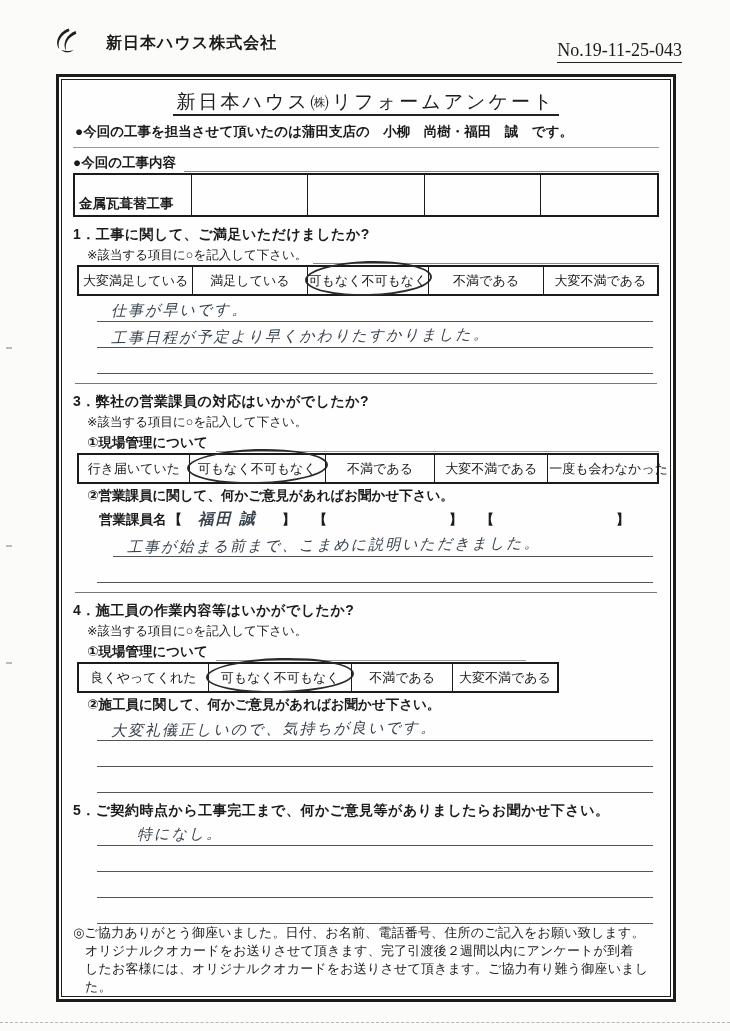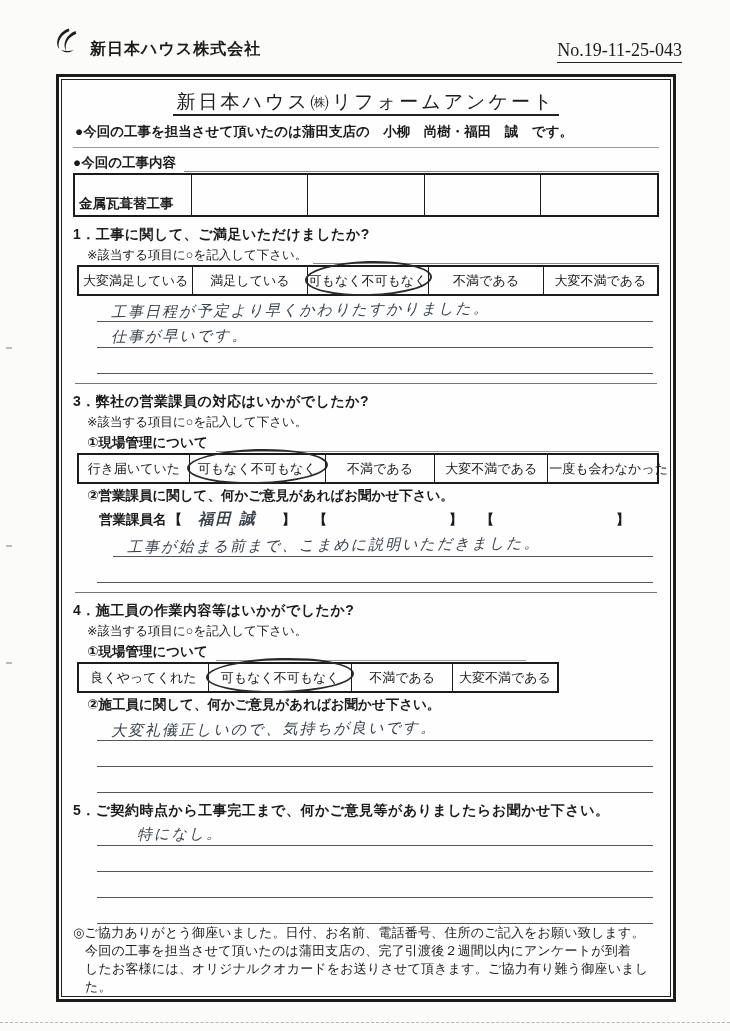--- a/index.html
+++ b/index.html
@@ -4,21 +4,21 @@
 <style>
   html,body{margin:0;padding:0;}
   body{
     width:730px;height:1031px;position:relative;overflow:hidden;
     background:#fbfbfa;color:#1b1b1b;
     font-family:"Liberation Sans","DejaVu Sans",sans-serif;
     font-size:13px;
   }
   
   .pagehead{position:absolute;top:26px;left:50px;right:48px;display:flex;justify-content:space-between;align-items:flex-start;}
-  .brand{display:flex;align-items:flex-end;gap:6px;}
+  .brand{display:flex;align-items:center;gap:22px;}
   .brand svg{display:block;}
   .brand .cname{font-weight:bold;font-size:16px;letter-spacing:1px;}
   .docno{margin-top:14px;font-family:"Liberation Serif","DejaVu Serif",serif;font-size:18px;border-bottom:1px solid #222;padding-bottom:1px;}
   
   .formbox{
     position:absolute;left:56px;top:74px;width:620px;height:928px;
     background:#fefefe;
     border:3px solid #1c1c1c;outline:1px solid #1c1c1c;outline-offset:-6px;
     box-sizing:border-box;padding:10px 14px 8px 14px;overflow:hidden;
   }
@@ -120,24 +120,24 @@
     <div class="ocell">満足している</div>
     <div class="ocell">
       <span>可もなく不可もなく</span>
       <span class="circle"></span>
     </div>
     <div class="ocell">不満である</div>
     <div class="ocell">大変不満である</div>
   </div>
 
   <div class="ansline">
+    <span class="hand">仕事が早いです。</span>
+  </div>
+  <div class="ansline">
     <span class="hand">工事日程が予定より早くかわりたすかりました。</span>
-  </div>
-  <div class="ansline">
-    <span class="hand">仕事が早いです。</span>
   </div>
   <div class="ansline"></div>
 
   <div class="divider"></div>
 
   <div class="qhead">3．弊社の営業課員の対応はいかがでしたか?</div>
   <div class="note">
     <span>※該当する項目に○を記入して下さい。</span>
   </div>
   <div class="subhead">
@@ -205,19 +205,19 @@
   <div class="qhead">5．ご契約時点から工事完工まで、何かご意見等がありましたらお聞かせ下さい。</div>
   <div class="ansline">
     <span class="hand" style="padding-left:40px">特になし。</span>
   </div>
   <div class="ansline"></div>
   <div class="ansline"></div>
   <div class="ansline"></div>
 
   <div class="footnote">
     <div>◎ご協力ありがとう御座いました。日付、お名前、電話番号、住所のご記入をお願い致します。</div>
-    <div style="padding-left:12px">今回の工事を担当させて頂いたのは蒲田支店の、完了引渡後２週間以内にアンケートが到着</div>
+    <div style="padding-left:12px">オリジナルクオカードをお送りさせて頂きます、完了引渡後２週間以内にアンケートが到着</div>
     <div style="padding-left:12px">したお客様には、オリジナルクオカードをお送りさせて頂きます。ご協力有り難う御座いました。</div>
   </div>
 
 </div>
 
 <div class="bottomline"></div>
 
 </body></html>

